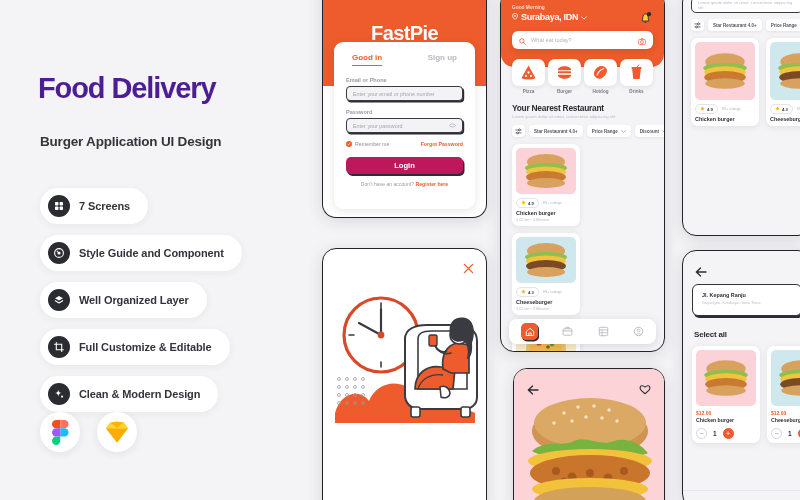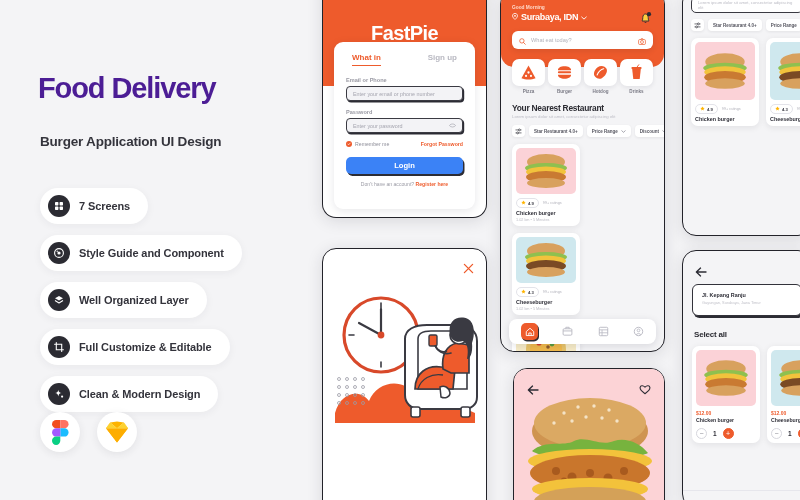--- a/index.html
+++ b/index.html
@@ -74,21 +74,21 @@
     display: flex; align-items: center; padding: 0 6px; margin-bottom: 8px;
     font-size: 5.4px; color: #a5a5af; justify-content: space-between;
     box-shadow: 1.2px 1.6px 0 #2c2c34;
   }
   .meta-row { display: flex; justify-content: space-between; align-items: center; margin: 1px 0 10px; }
   .remember { display: flex; align-items: center; gap: 3px; font-size: 5.2px; color: #8d8d98; }
   .chk { width: 6px; height: 6px; border-radius: 50%; background: #ee5b2c;
          display:flex;align-items:center;justify-content:center; }
   .forgot { font-size: 5.2px; color: #ee5b2c; font-weight: 600; }
   .btn-login {
-    height: 17px; background: #3b82f6; border-radius: 5px; color: #fff;
+    height: 17px; background: #be185d; border-radius: 5px; color: #fff;
     font-size: 7.6px; font-weight: 700; display: flex; align-items: center; justify-content: center;
     box-shadow: 1.5px 2px 0 #2c2c34; margin-bottom: 7px;
   }
   .reg-line { text-align: center; font-size: 5.1px; color: #9a9aa4; }
   .reg-line b { color: #ee5b2c; }
 
   
   #phone-onboard { left: 322px; top: 248px; width: 165px; height: 270px; }
   .ob-close { position: absolute; right: 12px; top: 11px; }
   .ob-art { position: absolute; top: 24px; left: 0; width: 100%; height: 165px; }
@@ -263,21 +263,21 @@
     </div>
   </div>
 </div>
 
 <div class="phone" id="phone-login">
   <div class="login-top"></div>
   <div class="brand">FastPie</div>
 
   <div class="login-card">
     <div class="tabs">
-      <div class="tab active">What in</div>
+      <div class="tab active">Good in</div>
       <div class="tab">Sign up</div>
     </div>
 
     <div class="fld-label">Email or Phone</div>
     <div class="fld">
       <span>Enter your email or phone number</span>
     </div>
 
     <div class="fld-label">Password</div>
     <div class="fld">

